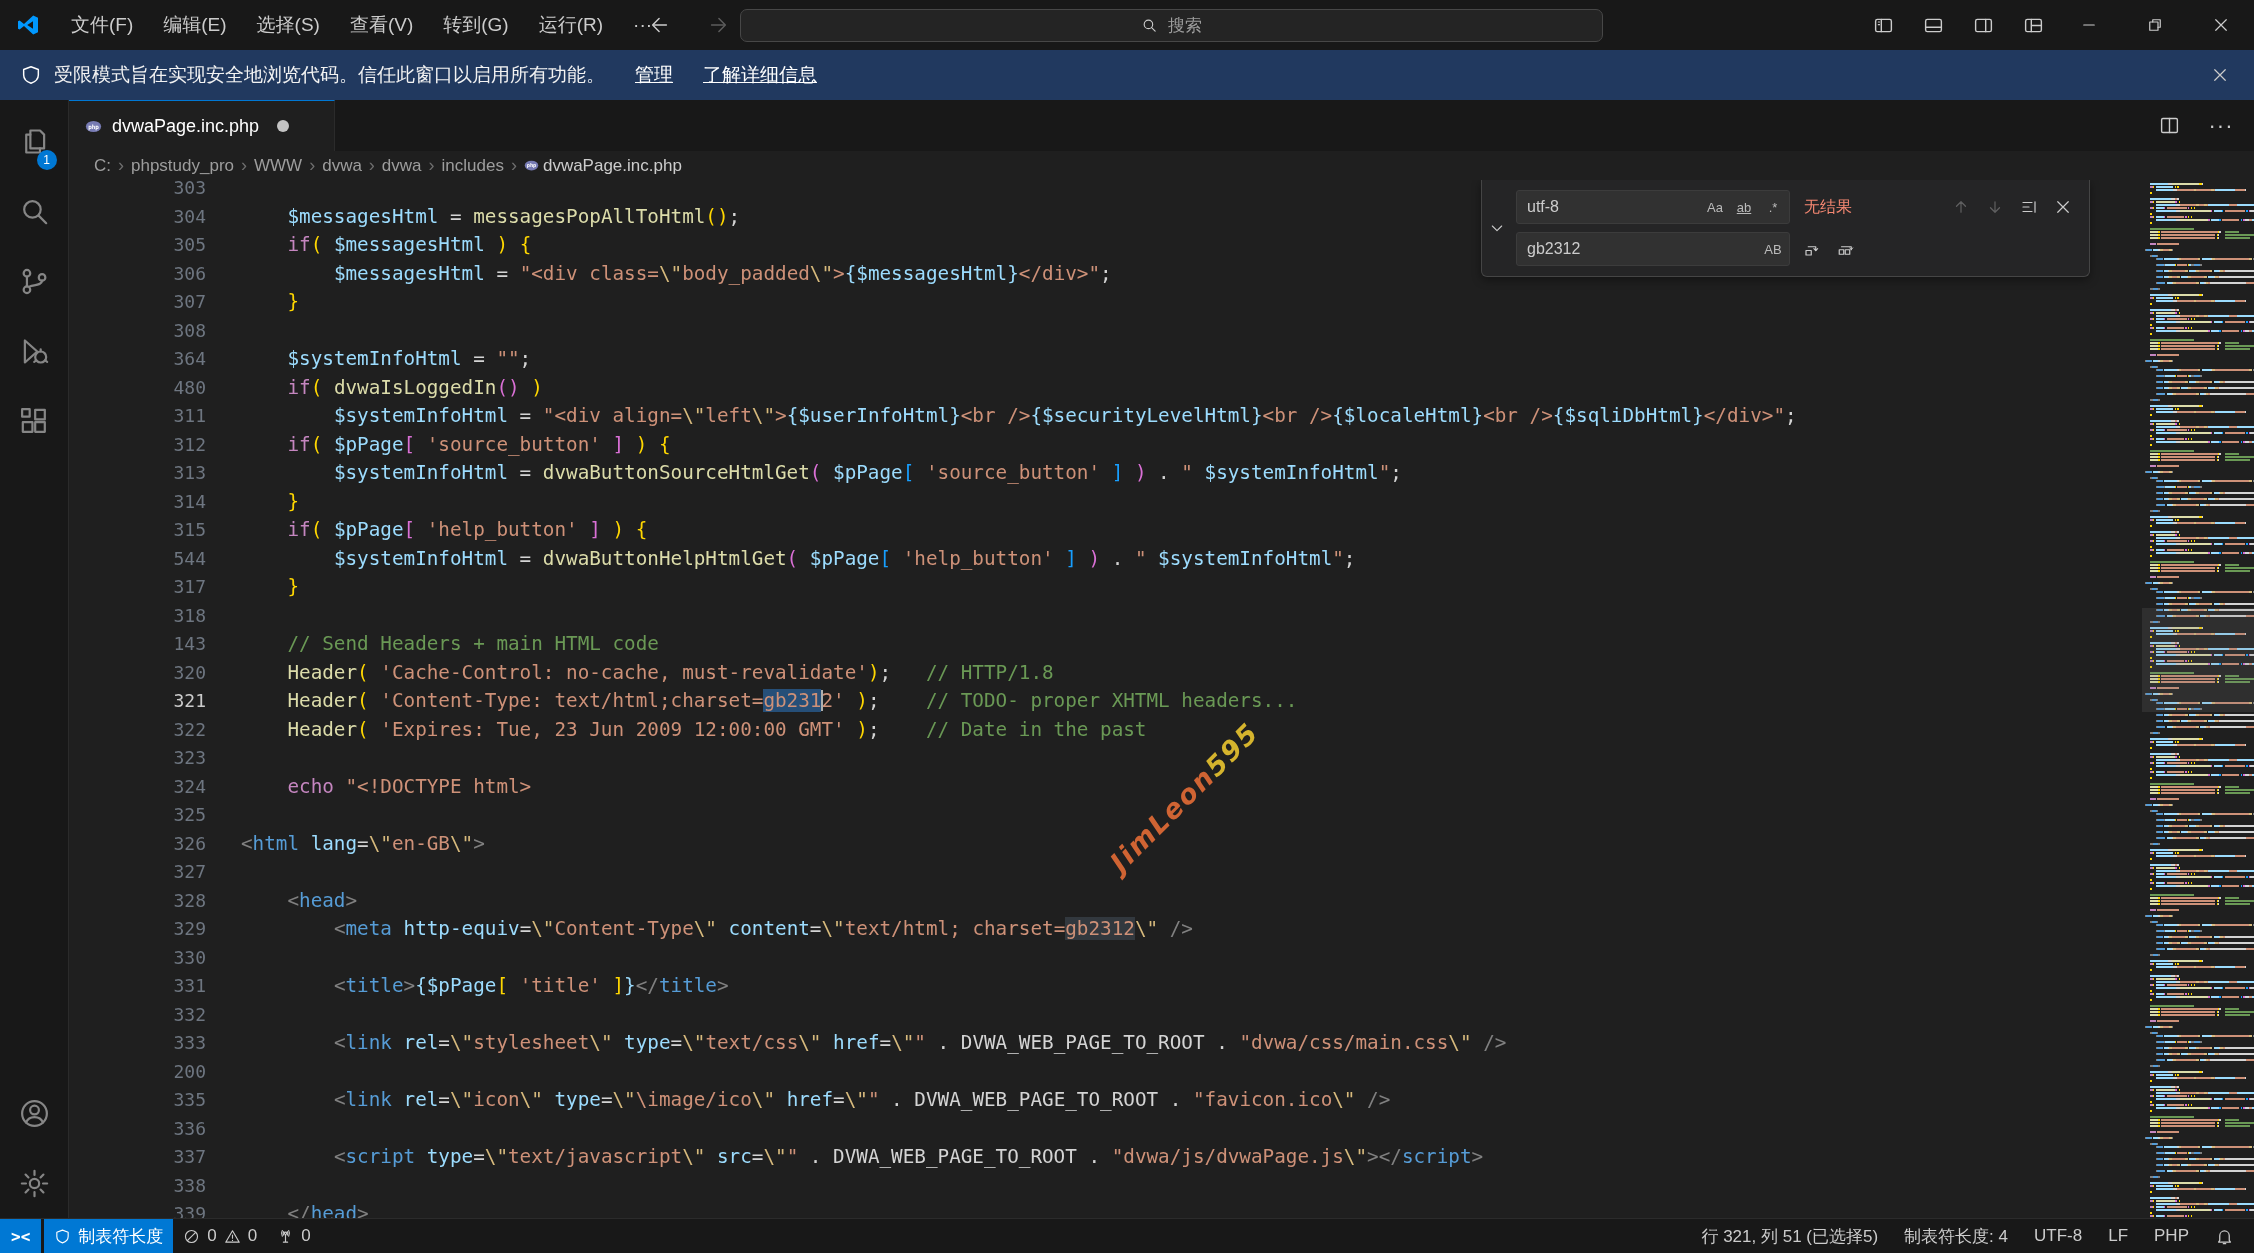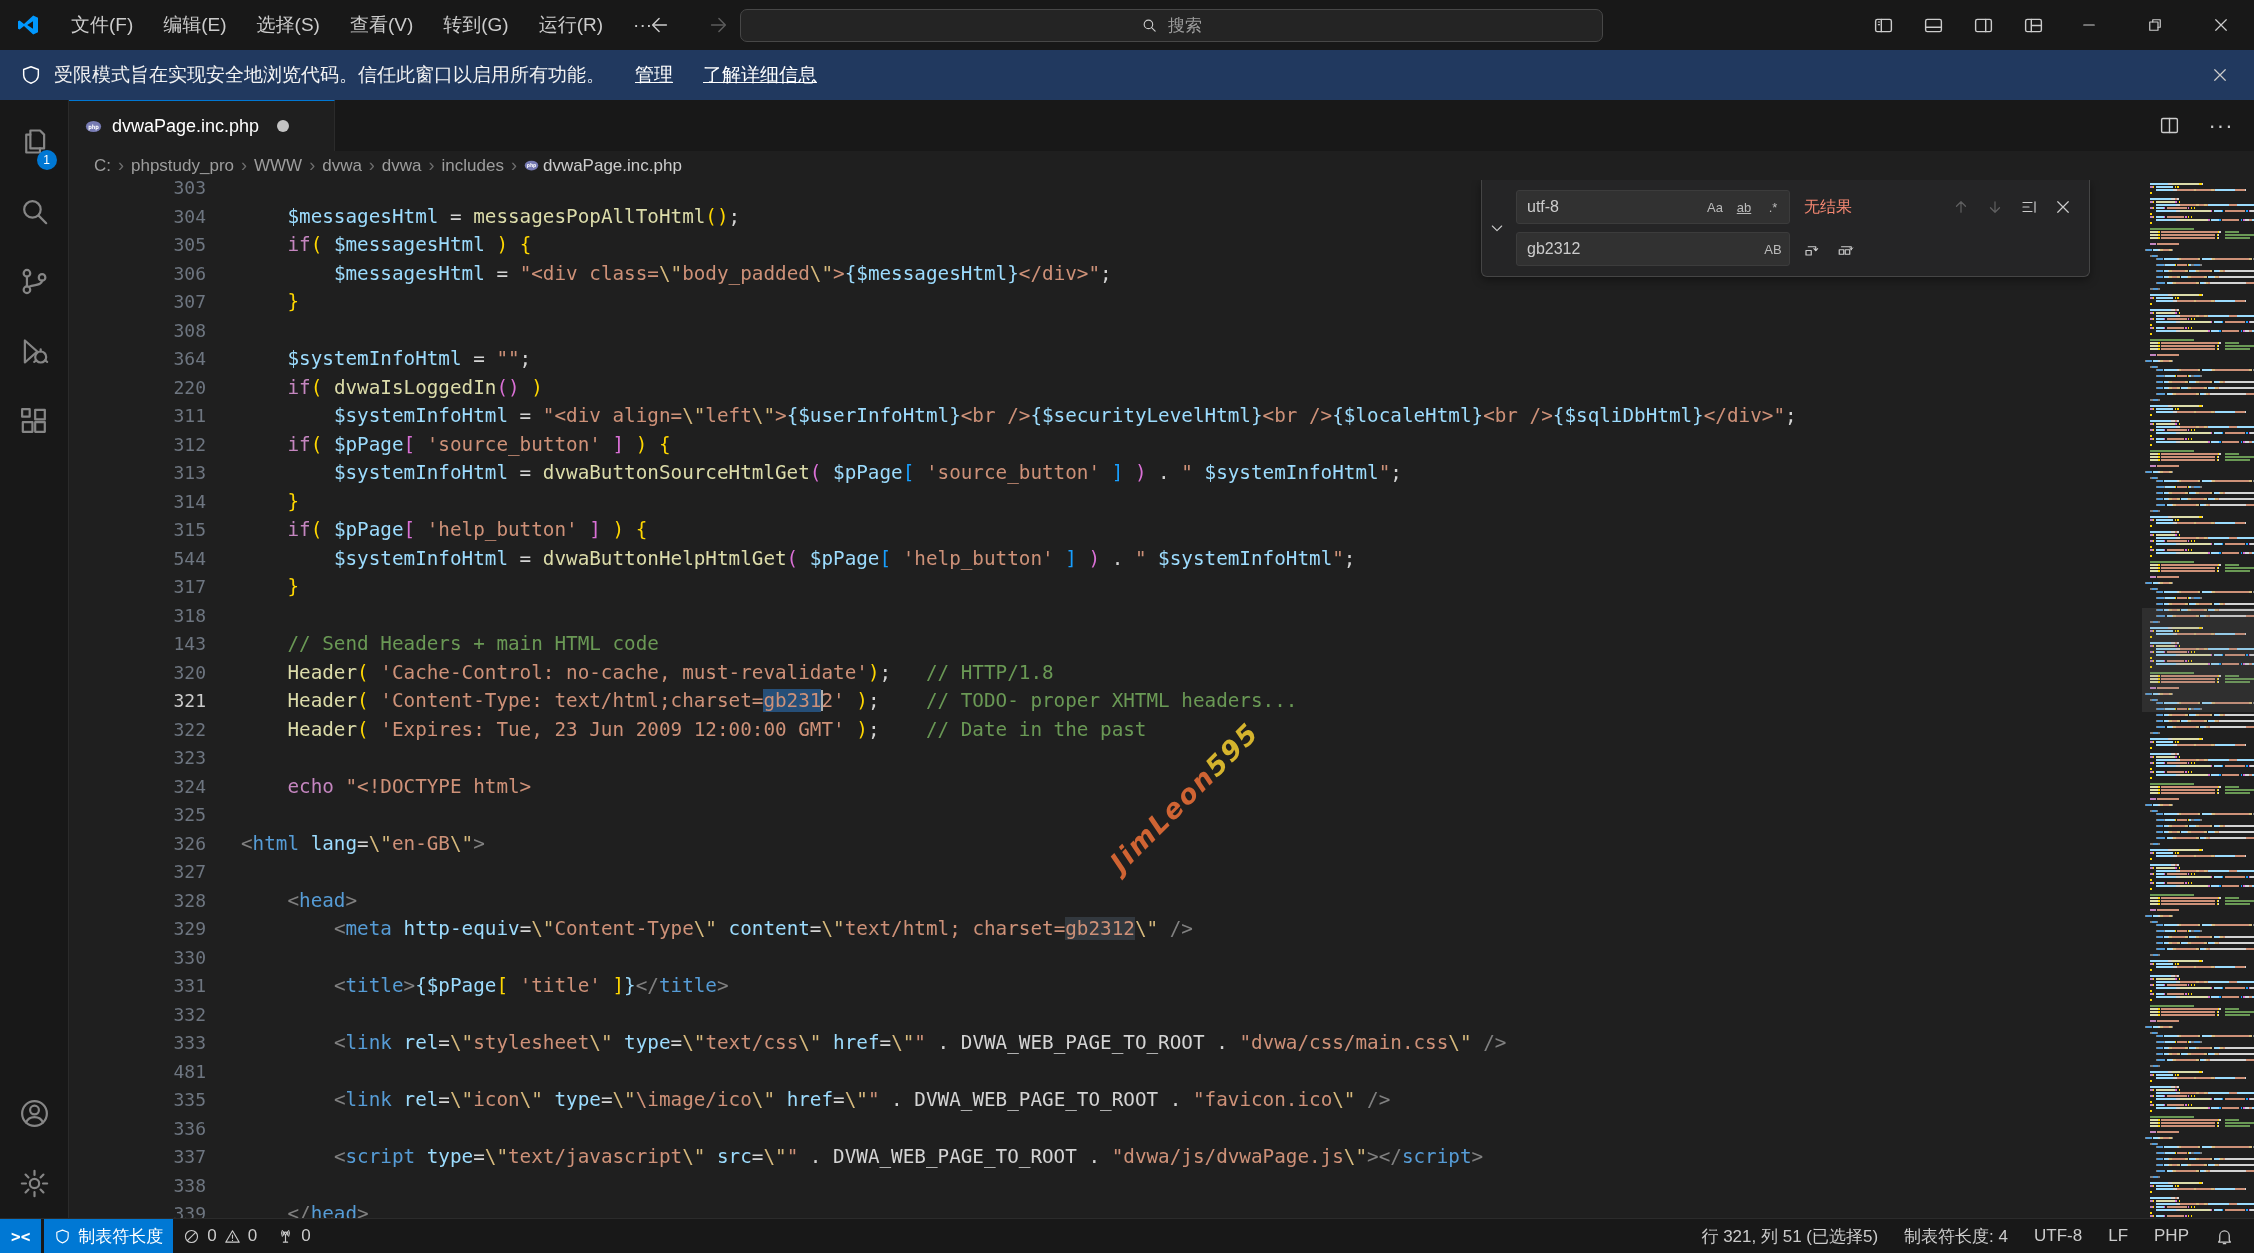--- a/index.html
+++ b/index.html
@@ -337,21 +337,21 @@
             </div>
             <div class="code-line">
               <div class="line-num">308</div>
               <div class="line-code"></div>
             </div>
             <div class="code-line">
               <div class="line-num">364</div>
               <div class="line-code"><span class="tk-p">    </span><span class="tk-v">$systemInfoHtml</span><span class="tk-p"> = </span><span class="tk-s">""</span><span class="tk-p">;</span></div>
             </div>
             <div class="code-line">
-              <div class="line-num">220</div>
+              <div class="line-num">480</div>
               <div class="line-code"><span class="tk-p">    </span><span class="tk-k">if</span><span class="tk-b1">(</span><span class="tk-p"> </span><span class="tk-f">dvwaIsLoggedIn</span><span class="tk-b2">()</span><span class="tk-p"> </span><span class="tk-b1">)</span></div>
             </div>
             <div class="code-line">
               <div class="line-num">311</div>
               <div class="line-code"><span class="tk-p">        </span><span class="tk-v">$systemInfoHtml</span><span class="tk-p"> = </span><span class="tk-s">"&lt;div align=</span><span class="tk-e">\"</span><span class="tk-s">left</span><span class="tk-e">\"</span><span class="tk-s">&gt;</span><span class="tk-v">{$userInfoHtml}</span><span class="tk-s">&lt;br /&gt;</span><span class="tk-v">{$securityLevelHtml}</span><span class="tk-s">&lt;br /&gt;</span><span class="tk-v">{$localeHtml}</span><span class="tk-s">&lt;br /&gt;</span><span class="tk-v">{$sqliDbHtml}</span><span class="tk-s">&lt;/div&gt;"</span><span class="tk-p">;</span></div>
             </div>
             <div class="code-line">
               <div class="line-num">312</div>
               <div class="line-code"><span class="tk-p">    </span><span class="tk-k">if</span><span class="tk-b1">(</span><span class="tk-p"> </span><span class="tk-v">$pPage</span><span class="tk-b2">[</span><span class="tk-p"> </span><span class="tk-s">'source_button'</span><span class="tk-p"> </span><span class="tk-b2">]</span><span class="tk-p"> </span><span class="tk-b1">)</span><span class="tk-p"> </span><span class="tk-b1">{</span></div>
             </div>
@@ -433,21 +433,21 @@
             </div>
             <div class="code-line">
               <div class="line-num">332</div>
               <div class="line-code"></div>
             </div>
             <div class="code-line">
               <div class="line-num">333</div>
               <div class="line-code"><span class="tk-p">        </span><span class="tk-d">&lt;</span><span class="tk-t">link</span><span class="tk-p"> </span><span class="tk-v">rel</span><span class="tk-p">=</span><span class="tk-e">\"</span><span class="tk-s">stylesheet</span><span class="tk-e">\"</span><span class="tk-p"> </span><span class="tk-v">type</span><span class="tk-p">=</span><span class="tk-e">\"</span><span class="tk-s">text/css</span><span class="tk-e">\"</span><span class="tk-p"> </span><span class="tk-v">href</span><span class="tk-p">=</span><span class="tk-e">\"</span><span class="tk-s">"</span><span class="tk-p"> . </span><span class="tk-p">DVWA_WEB_PAGE_TO_ROOT</span><span class="tk-p"> . </span><span class="tk-s">"dvwa/css/main.css</span><span class="tk-e">\"</span><span class="tk-s"> </span><span class="tk-d">/&gt;</span></div>
             </div>
             <div class="code-line">
-              <div class="line-num">481</div>
+              <div class="line-num">200</div>
               <div class="line-code"></div>
             </div>
             <div class="code-line">
               <div class="line-num">335</div>
               <div class="line-code"><span class="tk-p">        </span><span class="tk-d">&lt;</span><span class="tk-t">link</span><span class="tk-p"> </span><span class="tk-v">rel</span><span class="tk-p">=</span><span class="tk-e">\"</span><span class="tk-s">icon</span><span class="tk-e">\"</span><span class="tk-p"> </span><span class="tk-v">type</span><span class="tk-p">=</span><span class="tk-e">\"</span><span class="tk-s">\image/ico</span><span class="tk-e">\"</span><span class="tk-p"> </span><span class="tk-v">href</span><span class="tk-p">=</span><span class="tk-e">\"</span><span class="tk-s">"</span><span class="tk-p"> . </span><span class="tk-p">DVWA_WEB_PAGE_TO_ROOT</span><span class="tk-p"> . </span><span class="tk-s">"favicon.ico</span><span class="tk-e">\"</span><span class="tk-s"> </span><span class="tk-d">/&gt;</span></div>
             </div>
             <div class="code-line">
               <div class="line-num">336</div>
               <div class="line-code"></div>
             </div>

